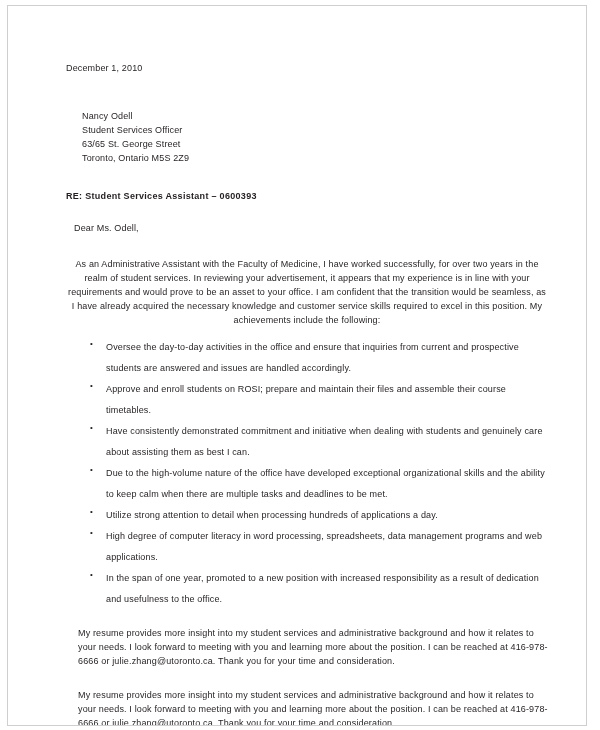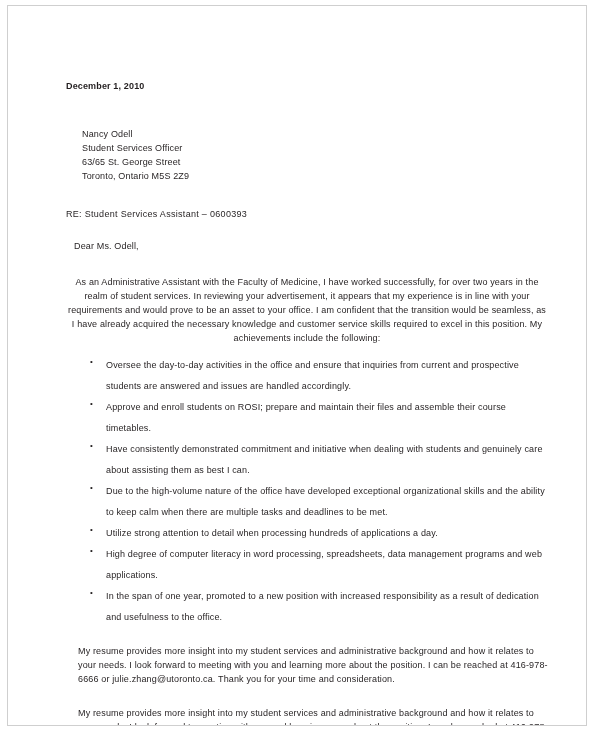--- a/index.html
+++ b/index.html
@@ -32,38 +32,37 @@
     left: 58px;
     top: 55px;
     width: 484px;
     font-size: 9px;
     line-height: 14px;
     color: #231f20;
     letter-spacing: 0.15px;
   }
 
   .date-line {
-    margin: 18px 0 2px 0;
+    margin: 0 0 2px 0;
     height: 14px;
-    font-weight: bold;
   }
 
   .spacer-16 { height: 16px; }
   .spacer-14 { height: 14px; }
   .spacer-10 { height: 10px; }
   .spacer-8  { height: 8px; }
   .spacer-20 { height: 20px; }
   .spacer-22 { height: 22px; }
 
   .recipient-block { margin: 16px; }
   .recipient-line { margin: 0; height: 14px; }
 
   .re-line {
     margin: 0;
-    font-weight: normal;
+    font-weight: bold;
     letter-spacing: 0.3px;
     height: 14px;
   }
 
   .salutation { margin: 8px; height: 14px; }
 
   .body-para {
     margin: 0;
     text-align: center;
     width: 482px;

